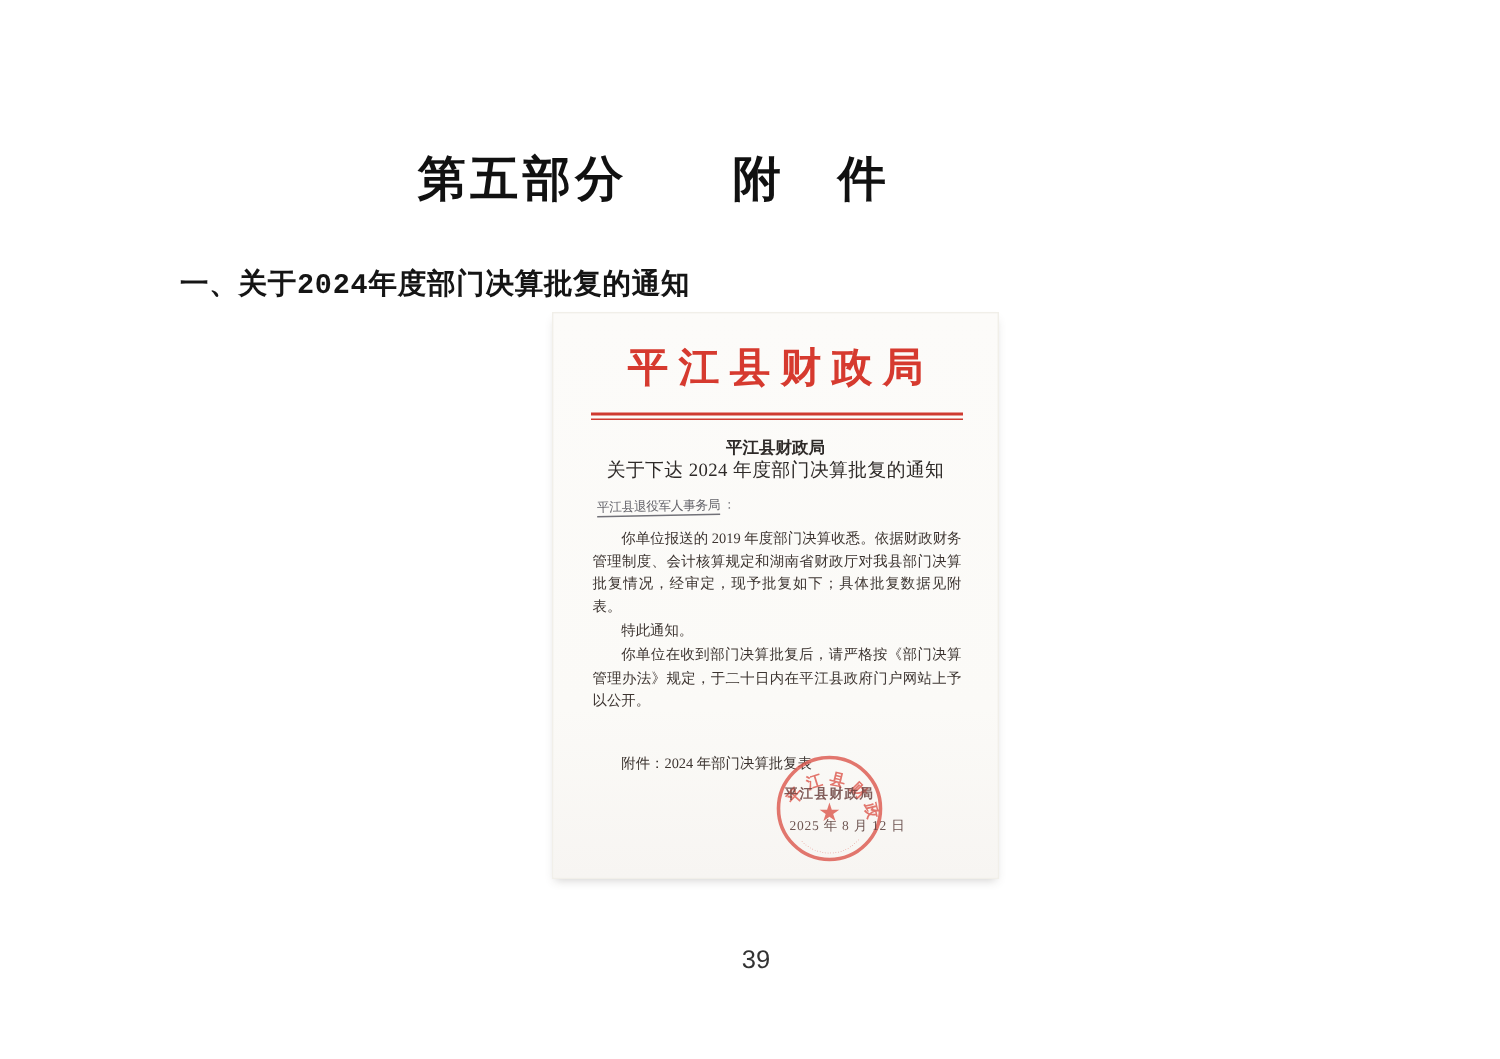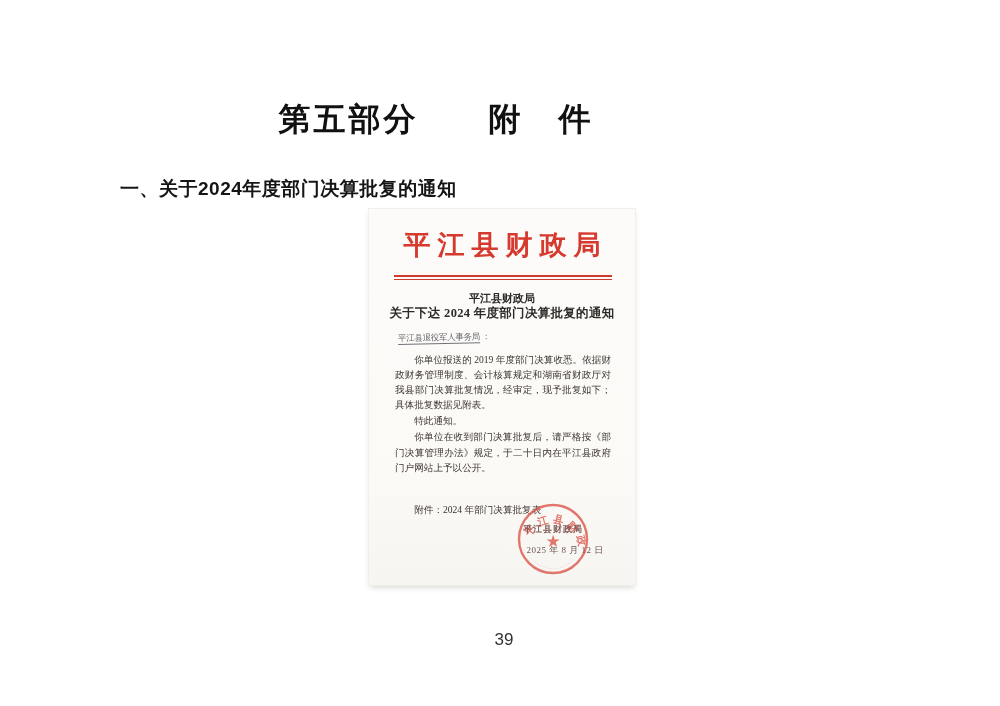--- a/index.html
+++ b/index.html
@@ -6,48 +6,48 @@
   html,body { width:1000px; height:706px; background:#ffffff; overflow:hidden; }
   body { position:relative; font-family:"Liberation Serif", serif; color:#2b2b2b; }
 
   .section-title{
     position:absolute; top:98px; left:0; width:872px;
     text-align:center; font-family:"Liberation Serif", serif;
     font-weight:700; font-size:32px; letter-spacing:3px; color:#111;
   }
   .heading{
     position:absolute; top:176px; left:120px;
-    font-family:Liberation Sans, sans-serif;
+    font-family:Liberation Mono, monospace;
     font-weight:700; font-size:19px; color:#151515; letter-spacing:0.5px;text-align:right;
   }
 
   
   .scan{
-    position:absolute; left:368px; top:208px; width:268px; height:378px;
+    position:absolute; left:368px; top:208px; width:298px; height:378px;
     background:linear-gradient(180deg,#fcfbf9 0%, #fbfaf7 70%, #f7f5f2 100%);
     border:1px solid #f1efe9;
     box-shadow:0 3px 6px -2px rgba(80,75,70,0.25);
   }
   .masthead{
     position:absolute; top:18px; left:0; width:100%;
     text-align:center; font-weight:700; font-size:27px;
     letter-spacing:7px; padding-left:7px;
     font-family:"Liberation Serif", serif;
   }
   .red-rule{
     position:absolute; top:66px; left:25px; right:23px; height:5px;
     border-top:2.5px solid; border-bottom:1px solid;
   }
   .doc-title1{
     position:absolute; top:82px; left:0; width:100%; text-align:center;
     font-weight:700; font-size:11px; color:#2e2a28;
   }
   .doc-title2{
     position:absolute; top:96px; left:0; width:100%; text-align:center;
-    font-weight:700; font-size:12.5px; color:#2e2a28; letter-spacing:0.3px;
+    font-weight:400; font-size:12.5px; color:#2e2a28; letter-spacing:0.3px;
   }
   .addressee{
     position:absolute; top:124px; left:29px;
     font-size:8.5px; color:#4a4a52; letter-spacing:-0.3px;
     transform:rotate(-1.2deg); transform-origin:left center;
     opacity:0.85;
   }
   .addressee .hand{ border-bottom:1px solid #5a5a62; padding-bottom:1px; }
   .addressee .colon{ margin-left:2px; }
   .body-text{

